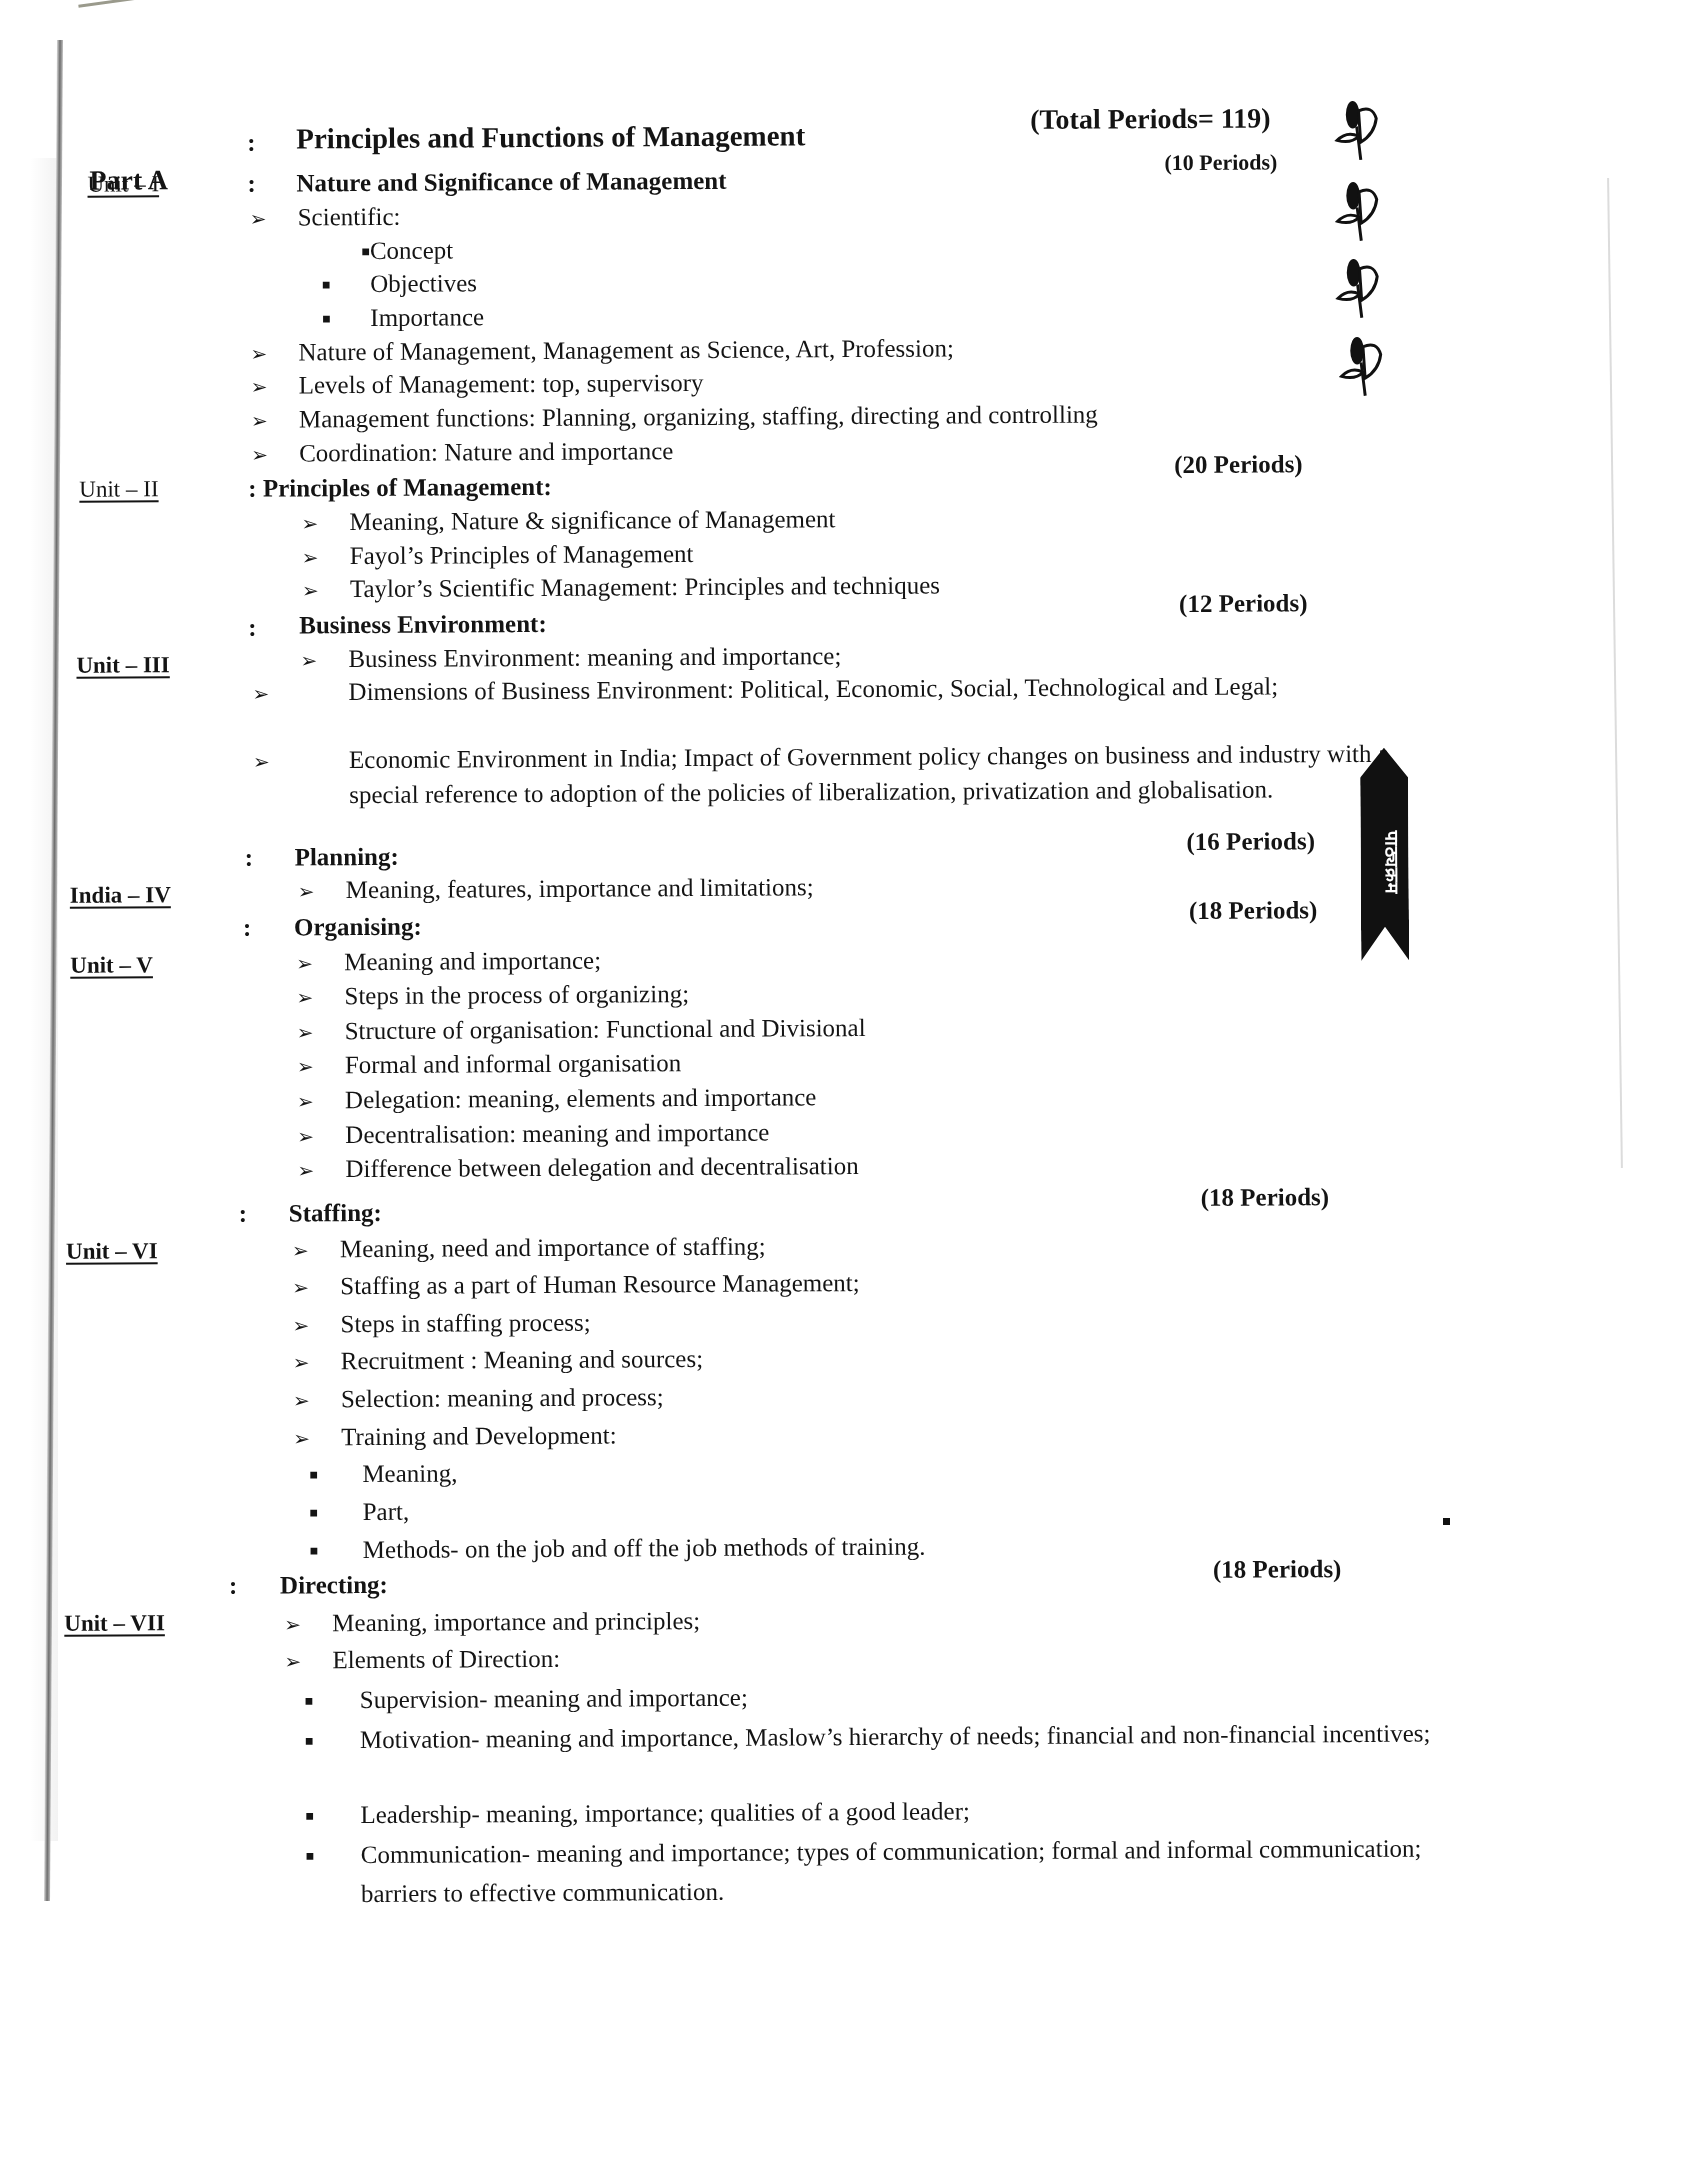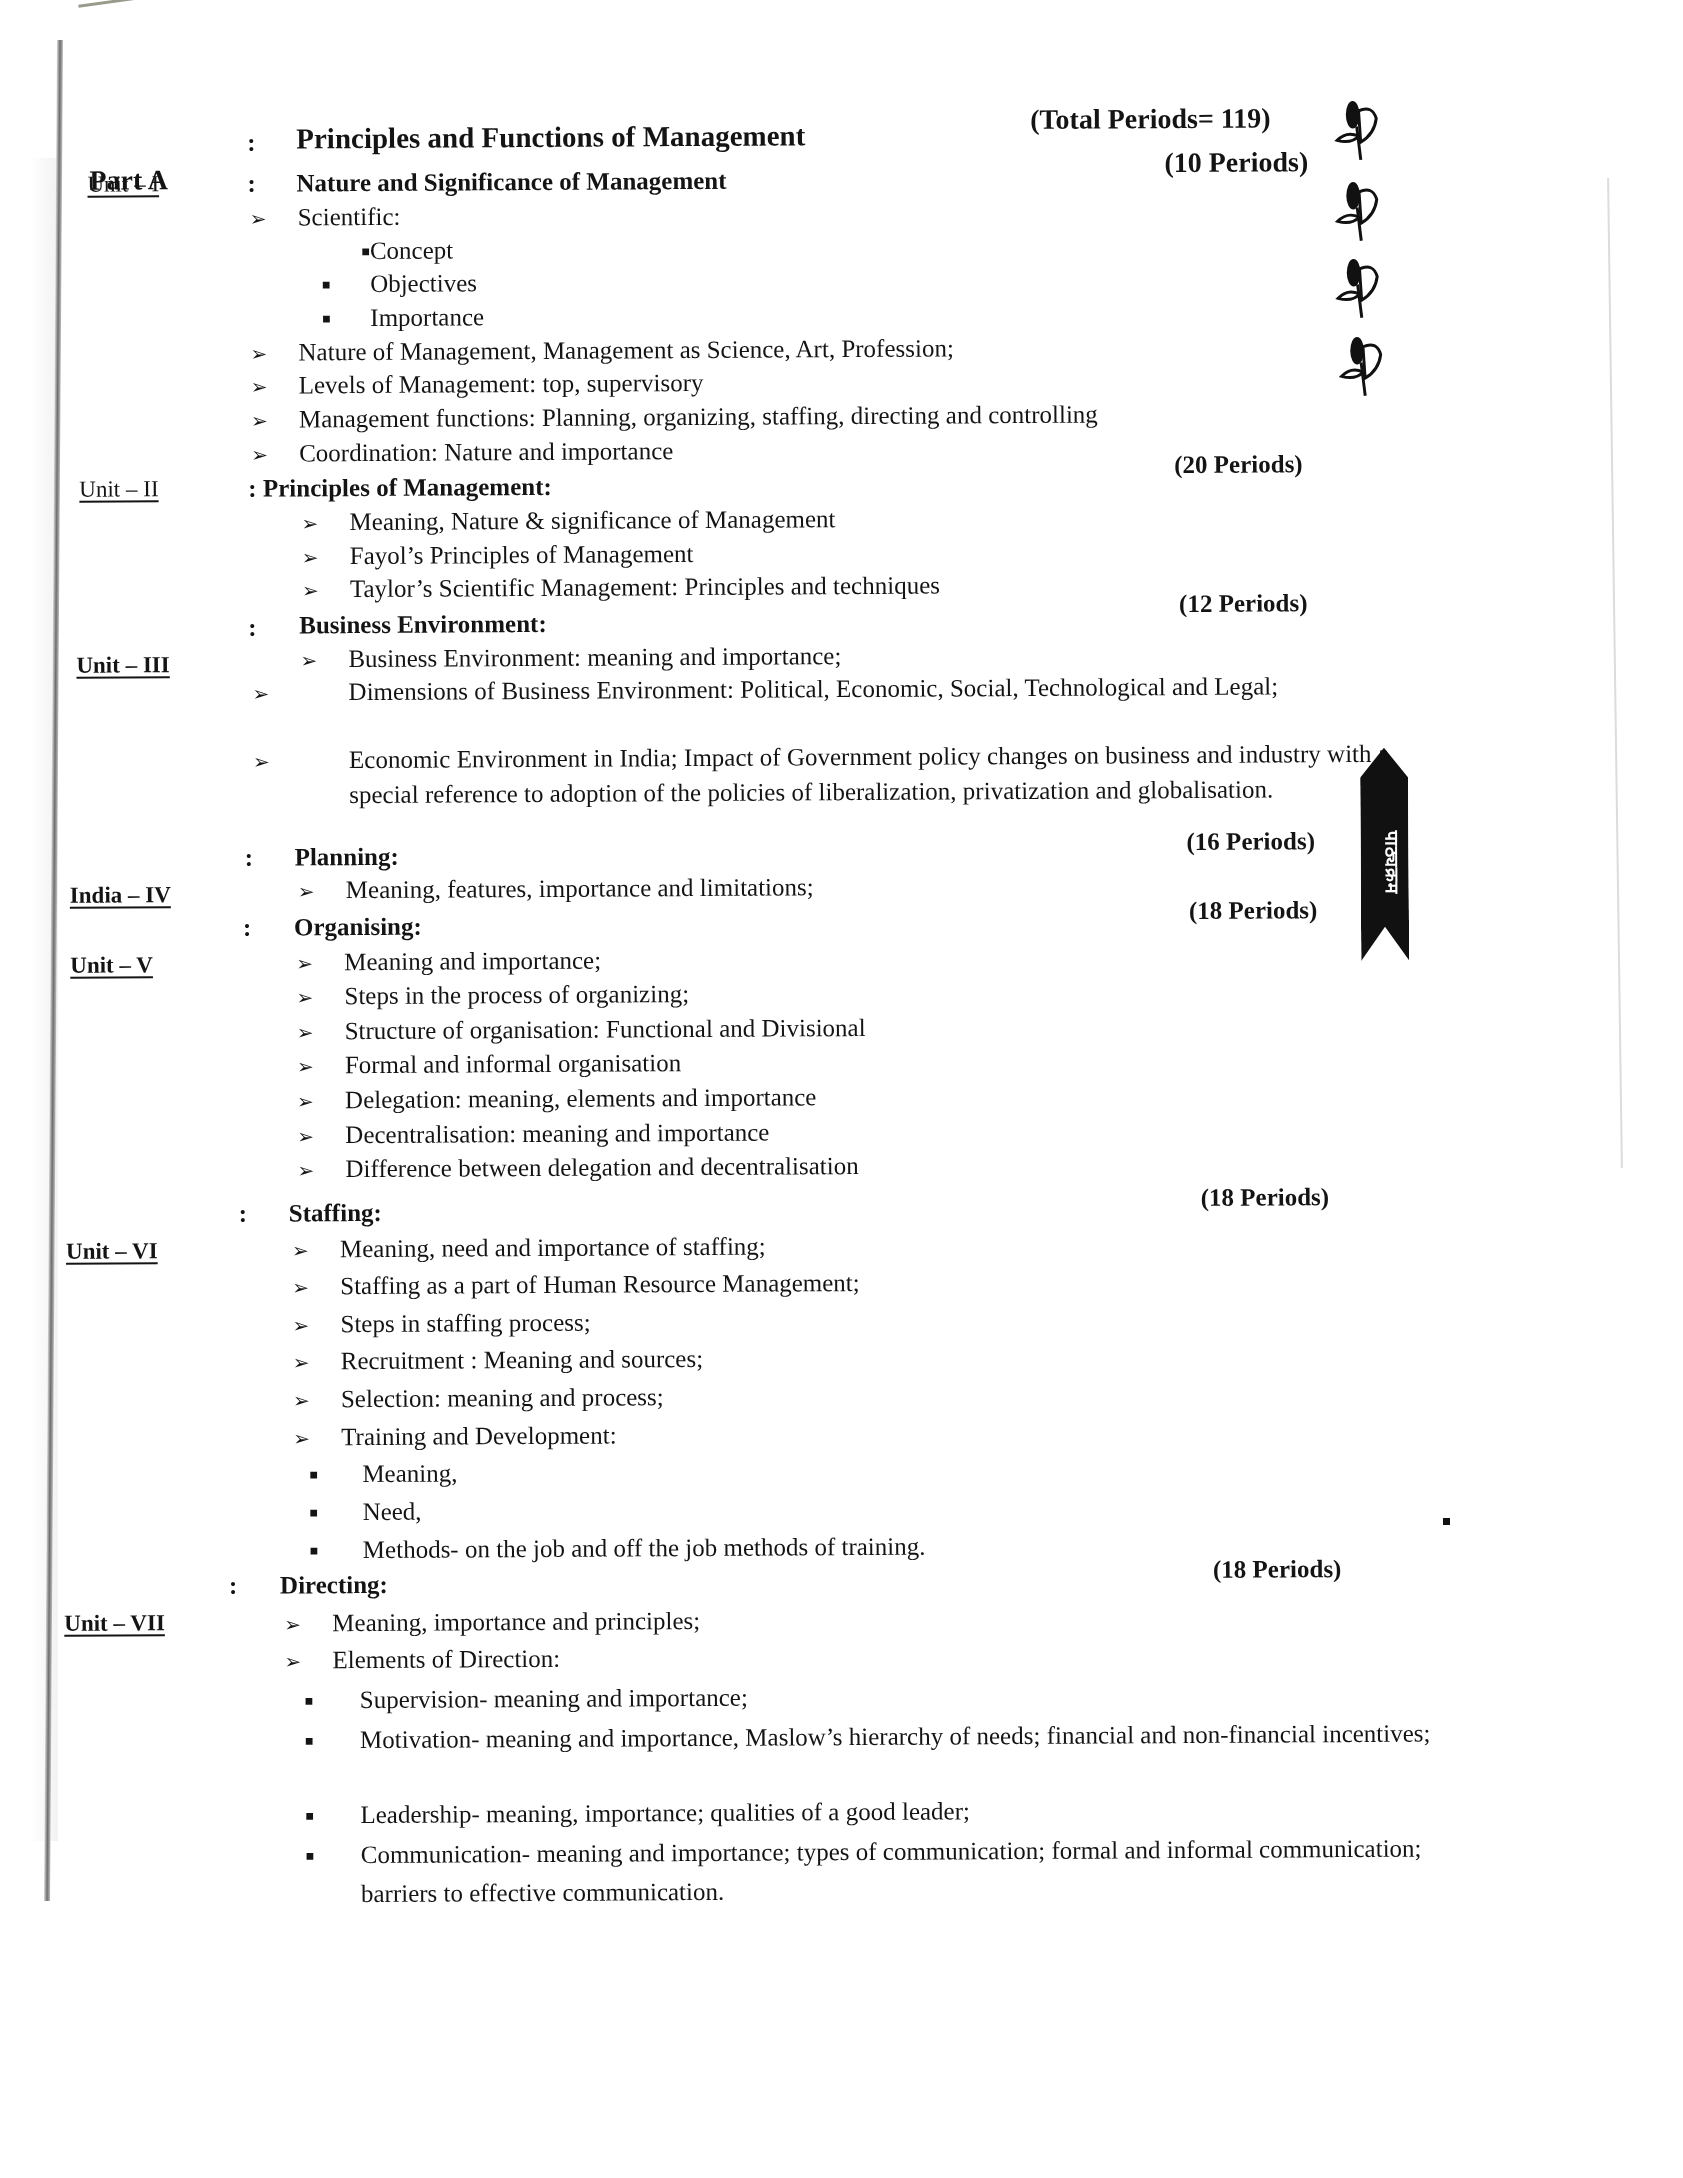--- a/index.html
+++ b/index.html
@@ -32,21 +32,21 @@
   }
   .row { position: absolute; white-space: nowrap; font-size: 25px; line-height: 34px; }
   .label { position: absolute; font-size: 23px; line-height: 34px; }
   .label.u { text-decoration: underline; text-underline-offset: 4px; }
   .label.bold { font-weight: bold; margin-top: 37px; }
   .colon { position: absolute; font-size: 25px; line-height: 34px; font-weight: bold; }
   .heading { font-weight: bold; }
   .title { font-weight: bold; font-size: 29px; }
   .periods { position: absolute; font-weight: bold; font-size: 25px; line-height: 34px; white-space: nowrap; }
   .periods.total { font-size: 28px; }
-  .periods.small { font-size: 28px; font-family: Liberation Serif, serif; }
+  .periods.small { font-size: 22px; font-family: Liberation Serif, serif; }
   .arrow { display: inline-block; width: 48px; font-size: 20px; }
   .sq { display: inline-block; width: 48px; font-size: 14px; vertical-align: 3px; }
   .wrap { white-space: normal; }
   .leaf {
     position: absolute; width: 51px; height: 65px;
   }
   .ribbon {
     position: absolute; left: 1362px; top: 752px; width: 48px; height: 213px;
     background: #111;
     clip-path: polygon(50% 0, 100% 14%, 100% 100%, 50% 84%, 0 100%, 0 14%);
@@ -159,21 +159,21 @@
   <div class="row heading" style="left:288px; top:1194px;">Staffing:</div>
   <div class="periods" style="left:1200px; top:1184px;">(18 Periods)</div>
 
   <div class="row" style="left:291px; top:1230px;"><span class="arrow">➢</span><span>Meaning, need and importance of staffing;</span></div>
   <div class="row" style="left:291px; top:1267px;"><span class="arrow">➢</span><span>Staffing as a part of Human Resource Management;</span></div>
   <div class="row" style="left:291px; top:1305px;"><span class="arrow">➢</span><span>Steps in staffing process;</span></div>
   <div class="row" style="left:291px; top:1342px;"><span class="arrow">➢</span><span>Recruitment : Meaning and sources;</span></div>
   <div class="row" style="left:291px; top:1380px;"><span class="arrow">➢</span><span>Selection: meaning and process;</span></div>
   <div class="row" style="left:291px; top:1418px;"><span class="arrow">➢</span><span>Training and Development:</span></div>
   <div class="row" style="left:307px; top:1455px;"><span class="sq" style="width:53px;">■</span><span>Meaning,</span></div>
-  <div class="row" style="left:307px; top:1493px;"><span class="sq" style="width:53px;">■</span><span>Need,</span></div>
+  <div class="row" style="left:307px; top:1493px;"><span class="sq" style="width:53px;">■</span><span>Part,</span></div>
   <div class="row" style="left:307px; top:1531px;"><span class="sq" style="width:53px;">■</span><span>Methods- on the job and off the job methods of training.</span></div>
 
   <div class="label u bold" style="left:61px; top:1566px;">Unit – VII</div>
   <div class="colon" style="left:226px; top:1566px;">:</div>
   <div class="row heading" style="left:277px; top:1566px;">Directing:</div>
   <div class="periods" style="left:1210px; top:1556px;">(18 Periods)</div>
 
   <div class="row" style="left:281px; top:1604px;"><span class="arrow">➢</span><span>Meaning, importance and principles;</span></div>
   <div class="row" style="left:281px; top:1641px;"><span class="arrow">➢</span><span>Elements of Direction:</span></div>
   <div class="row" style="left:301px; top:1681px;"><span class="sq" style="width:55px;">■</span><span>Supervision- meaning and importance;</span></div>

